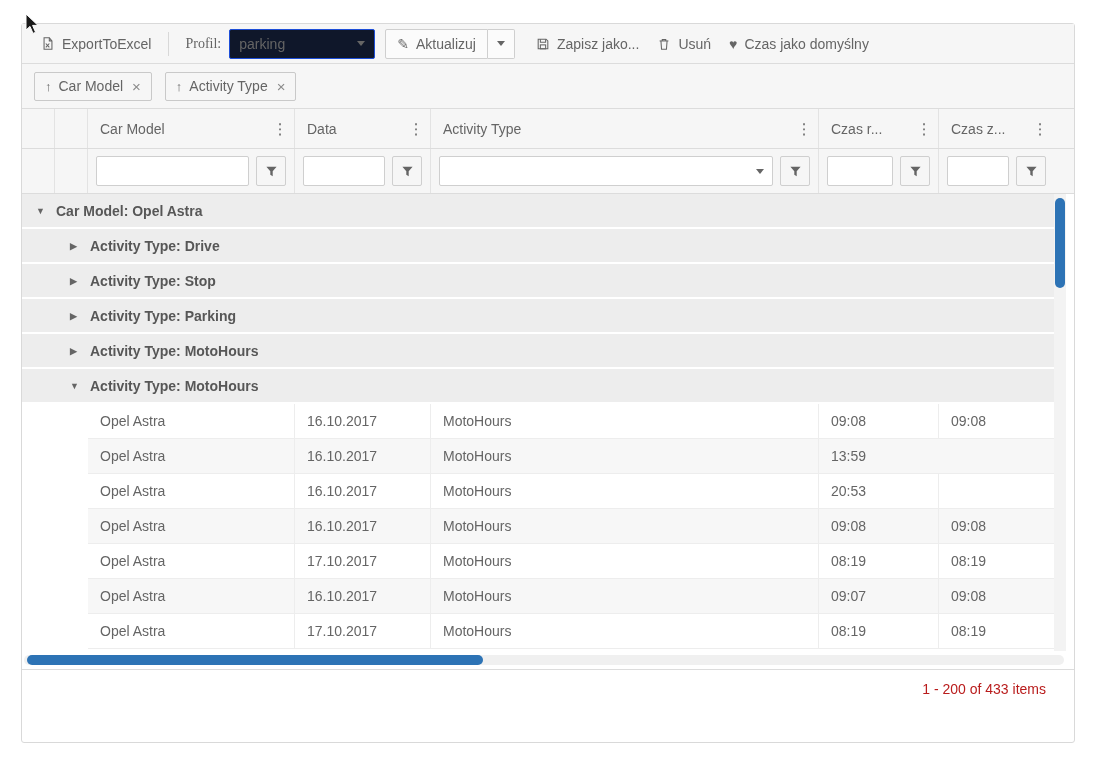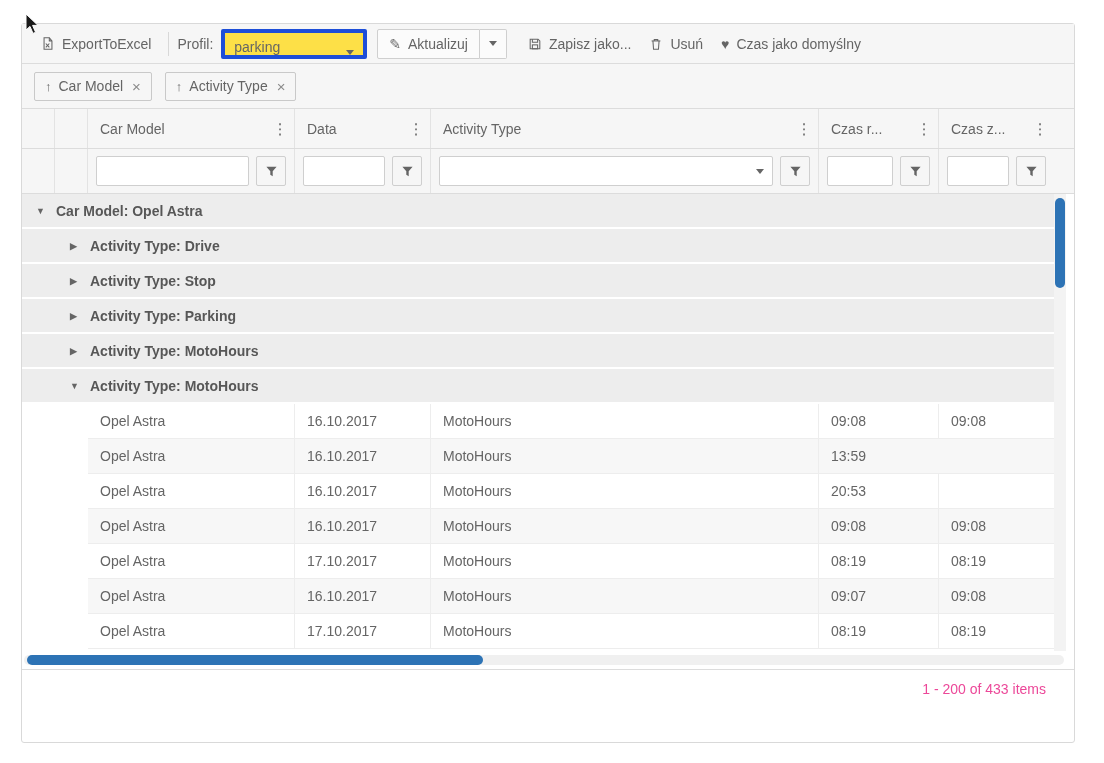--- a/index.html
+++ b/index.html
@@ -5,22 +5,22 @@
   * { margin:0; padding:0; box-sizing:border-box; }
   html,body { width:1104px; height:763px; background:#ffffff; font-family:"Liberation Sans", sans-serif; font-size:14px; color:#656565; overflow:hidden; }
   body { position:relative; }
 
   .widget { position:absolute; left:21px; top:23px; width:1054px; height:720px; background:#fff; border:1px solid #d9d9d9; border-radius:3px; }
 
   
   .toolbar { height:40px; background:#f6f6f6; border-bottom:1px solid #dcdcdc; display:flex; align-items:center; padding:0 10px; }
   .tb-btn { display:flex; align-items:center; gap:7px; padding:5px 9px; border-radius:2px; cursor:pointer; white-space:nowrap; }
   .tb-divider { width:1px; height:24px; background:#d8d8d8; margin:0 8px; }
-  .tb-label { margin:0 8px 0 0; }
-  .dropdown { width:146px; height:30px; background:#fde047; border:4px solid #1d4ed8; border-radius:2px; display:flex; align-items:flex-end; padding:0 9px; cursor:pointer; }
+  .tb-label { margin:0 8px 0 8px;font-family:Liberation Serif, serif; }
+  .dropdown { width:146px; height:30px; background:#0f172a; border:1px solid #1d4ed8; border-radius:2px; display:flex; align-items:center; padding:0 9px; cursor:pointer; }
   .dropdown .dd-value { flex:1; }
   .caret { width:0; height:0; border-left:4px solid transparent; border-right:4px solid transparent; border-top:5px solid #656565; }
   .split { display:flex; margin-left:10px; }
   .split-main { height:30px; display:flex; align-items:center; gap:7px; padding:0 11px; background:#fbfbfb; border:1px solid #cfcfcf; border-radius:2px 0 0 2px; cursor:pointer; }
   .split-arrow { height:30px; width:27px; display:flex; align-items:center; justify-content:center; background:#fbfbfb; border:1px solid #cfcfcf; border-left:none; border-radius:0 2px 2px 0; cursor:pointer; }
   .icon-glyph { font-size:14px; line-height:1; }
   svg.lineicon { stroke:#656565; stroke-width:1.2; fill:none; }
 
   
   .group-panel { height:45px; background:#f6f6f6; border-bottom:1px solid #dcdcdc; display:flex; align-items:center; padding:0 12px; }
@@ -56,21 +56,21 @@
   .dc.c4 { border-right:none; flex:1; }
   .vscroll { position:absolute; right:0; top:0; width:12px; height:100%; background:#f3f3f3; }
   .vthumb { position:absolute; left:1px; top:4px; width:10px; height:90px; background:#2d73b5; border-radius:5px; cursor:pointer; }
 
   
   .hscroll-wrap { height:18px; display:flex; align-items:center; }
   .hscroll { width:1040px; height:10px; margin:0 2px; background:#f0f0f0; border-radius:5px; position:relative; }
   .hthumb { position:absolute; left:3px; top:0; width:456px; height:10px; background:#2d73b5; border-radius:5px; cursor:pointer; }
 
   
-  .pager { border-top:1px solid #dcdcdc; height:38px; line-height:38px; text-align:right; padding-right:28px; color:#ec4899; background:#fff; }
+  .pager { border-top:1px solid #dcdcdc; height:38px; line-height:38px; text-align:right; padding-right:28px; color:#b91c1c; background:#fff; }
 
   
   .cursor { position:absolute; left:25px; top:13px; z-index:10; pointer-events:none; }
 </style>
 </head>
 <body>
 
 <div class="cursor">
   <svg width="16" height="22" viewBox="0 0 16 22">
       <path d="M1 1 L1 17 L5 13.4 L8 20.4 L10.6 19.3 L7.6 12.4 L13 12.4 Z" fill="#1a1a1a" stroke="#fff" stroke-width="1"></path>

